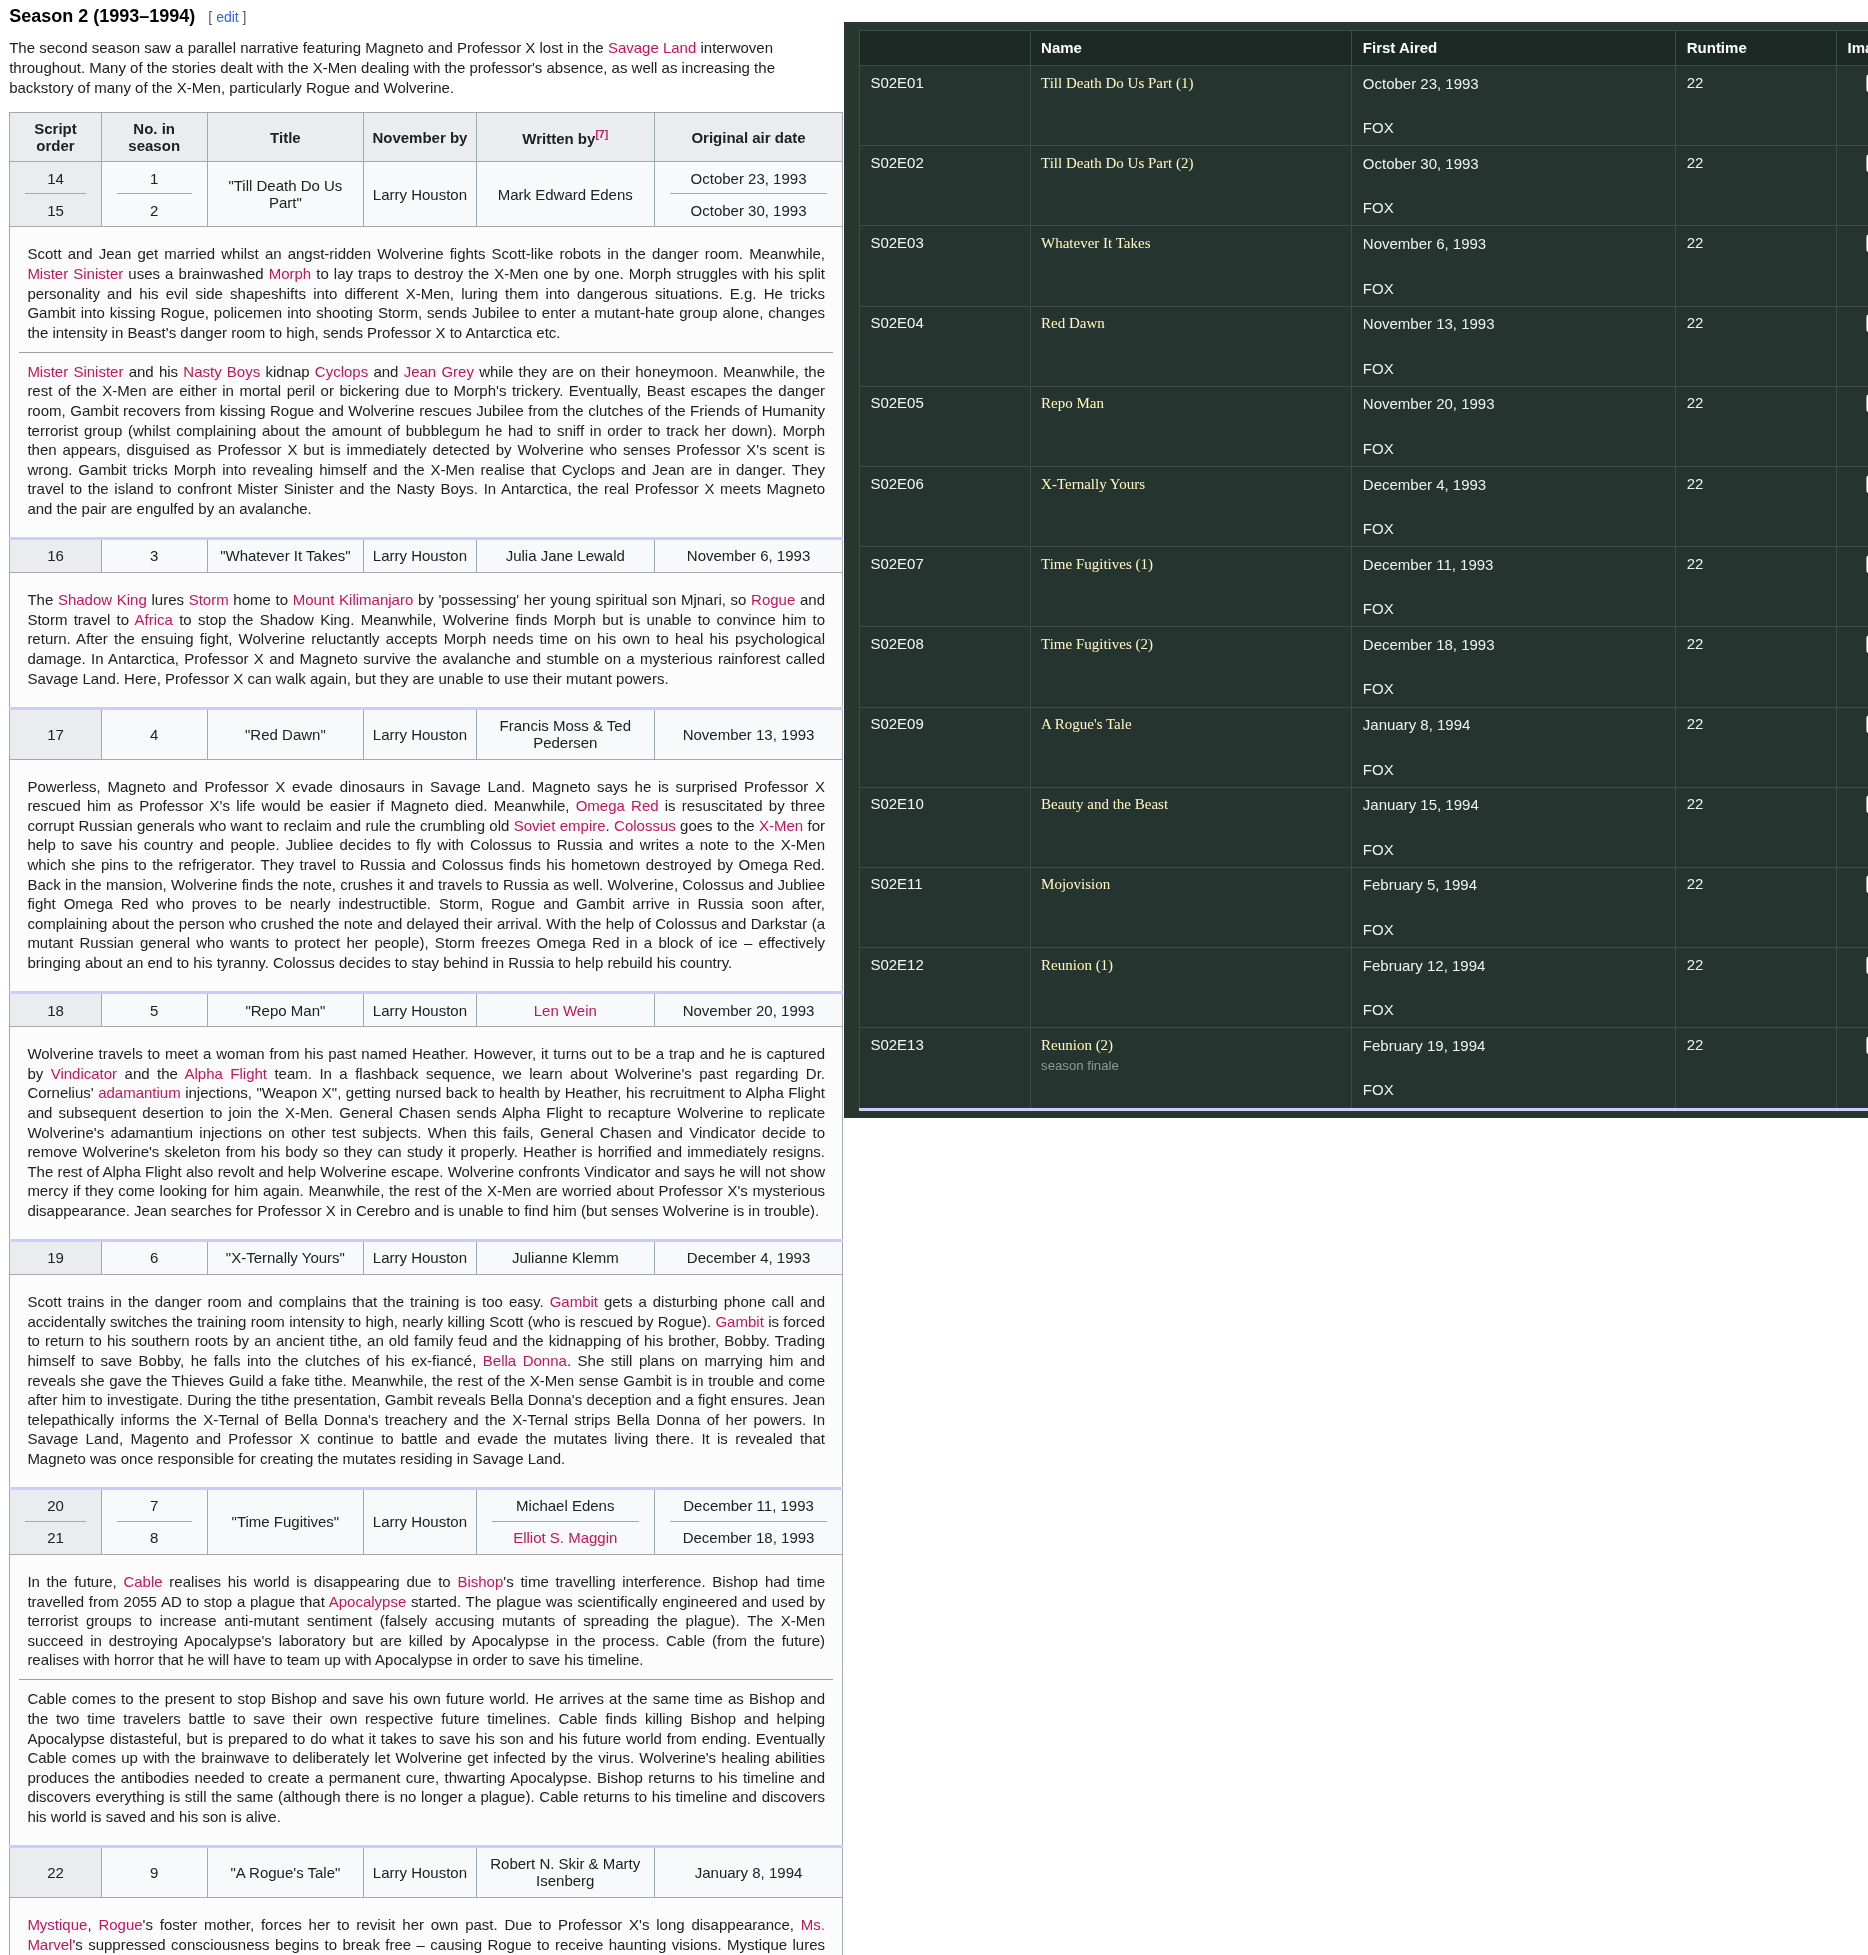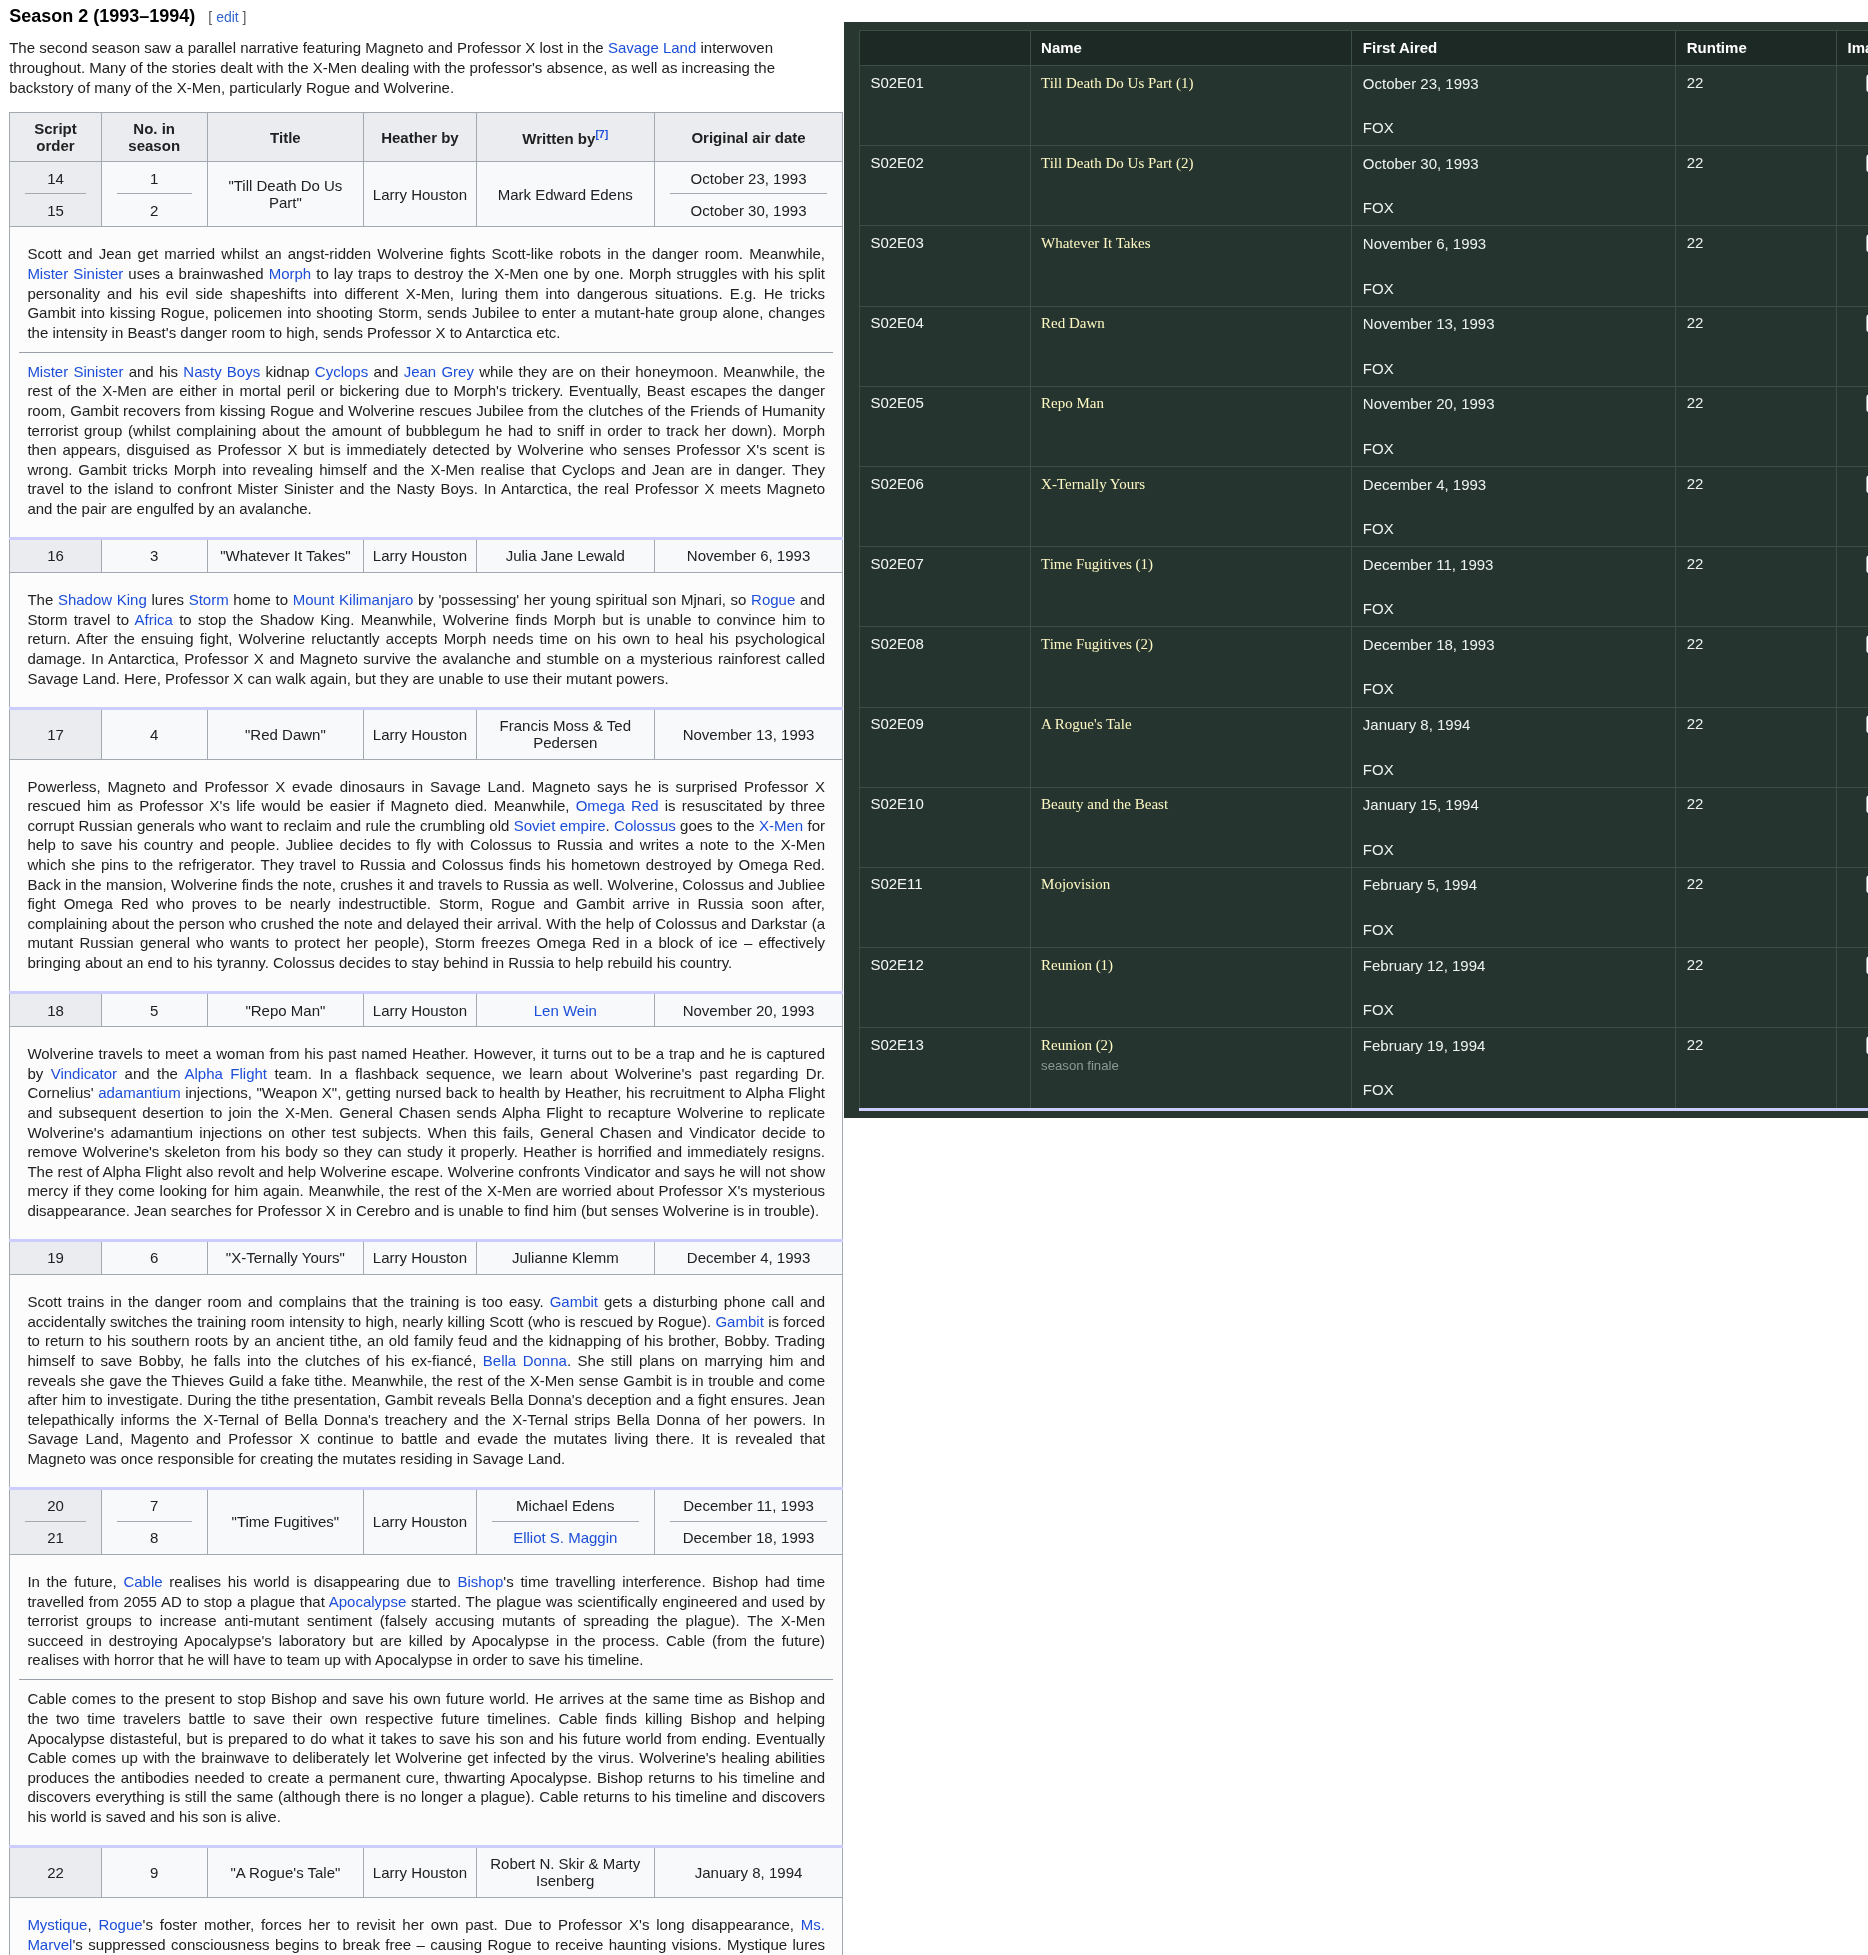--- a/index.html
+++ b/index.html
@@ -6,21 +6,21 @@
   body{width:1869px;height:1955px;position:relative;
        font-family:"Liberation Sans","DejaVu Sans",sans-serif;
        color:#202122;font-size:15px;}
 
   
   .left-col{position:absolute;left:9.2px;top:0;width:834px;}
   h3.heading{font-size:18px;font-weight:bold;margin:5.8px 0 0 0;color:#000;}
   .editsection{font-size:14px;font-weight:normal;color:#54595d;margin-left:8px;}
   .edit-link{color:#3366cc;text-decoration:none;cursor:pointer;}
   .intro{margin:11.5px 0 14px 0;line-height:20px;}
-  .wlink{color:#1d4ed8;text-decoration:none;cursor:pointer;}
+  .wlink{color:#be185d;text-decoration:none;cursor:pointer;}
 
   table.wikitable{border-collapse:collapse;width:100%;font-size:15px;
                   border:0.6px solid #a2a9b1;}
   .wikitable thead th{background:#eaecf0;border:0.6px solid #a2a9b1;
                       font-weight:bold;text-align:center;padding:7px 4.6px;}
   .wikitable thead sup{font-size:70%;}
   .wikitable td,.wikitable th{vertical-align:middle;}
 
   .ep-row > th,.ep-row > td,.ep-row2 > th,.ep-row2 > td{
       border-left:0.6px solid #a2a9b1;border-right:0.6px solid #a2a9b1;
@@ -77,21 +77,21 @@
         <col style="width:18.8%">
       <col style="width:13.5%">
         <col style="width:21.4%">
         <col style="width:22.6%">
     </colgroup>
     <thead>
       <tr>
         <th>Script order</th>
         <th>No. in season</th>
         <th>Title</th>
-        <th>Heather by</th>
+        <th>November by</th>
         <th><span>Written by</span><sup><a class="wlink">[7]</a></sup></th>
         <th>Original air date</th>
       </tr>
     </thead>
     <tbody>
         <tr class="ep-row first">
           <th class="c-script div">14</th>
           <td class="c-no div">1</td>
           <td class="c-title" rowspan="2">"Till Death Do Us Part"</td>
           <td class="c-dir" rowspan="2">Larry Houston</td>

